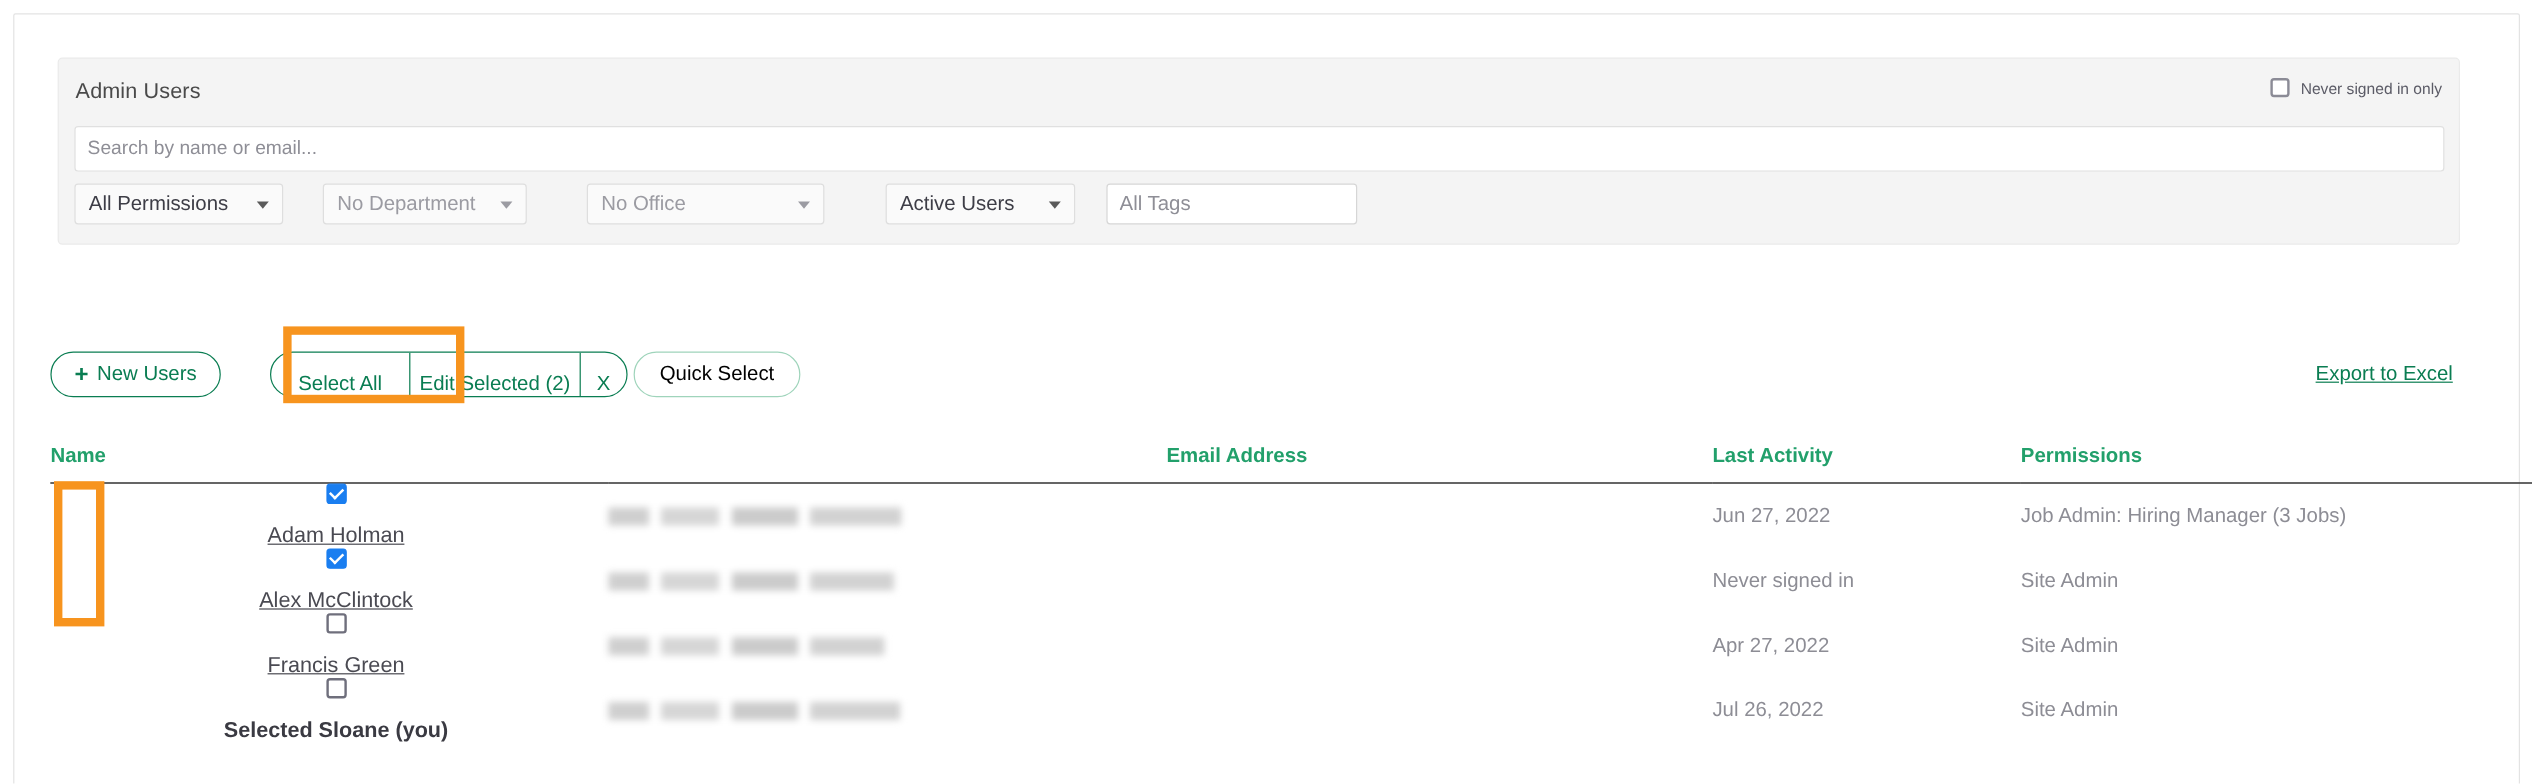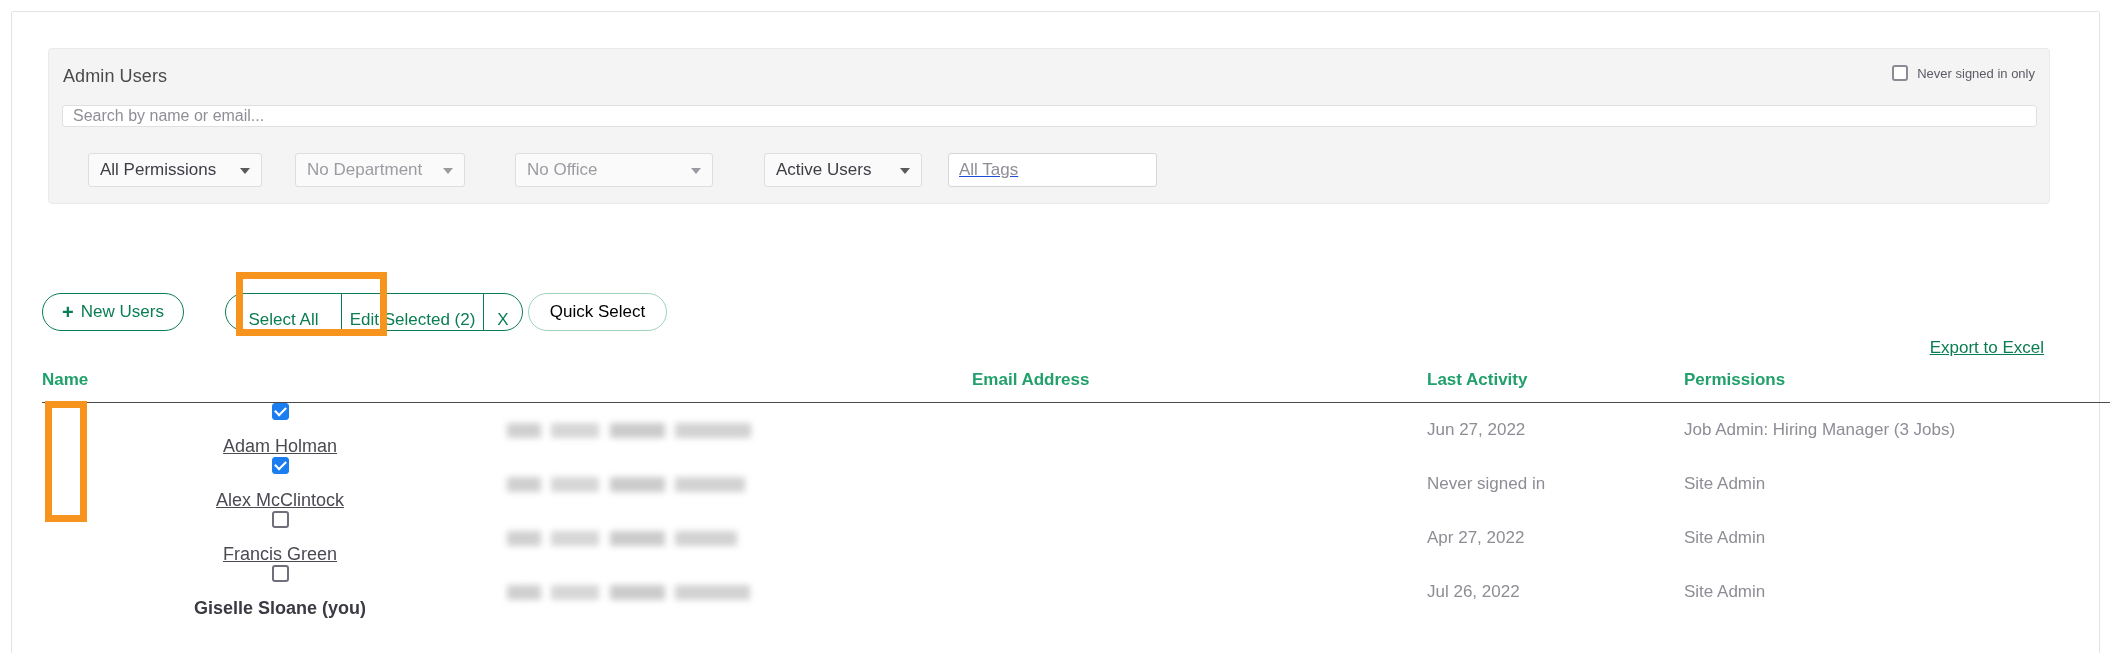--- a/index.html
+++ b/index.html
@@ -69,21 +69,21 @@
   #never-signed-label {
     font-size: 13px;
     color: #5b5b66;
   }
 
   #search-input {
     position: absolute;
     left: 13px;
     top: 56px;
     width: 1975px;
-    height: 22px;
+    height: 38px;
     border: 1px solid #e0e0e0;
     border-radius: 3px;
     background: #fff;
     box-sizing: border-box;
     font-family: "Liberation Sans", sans-serif;
     font-size: 16px;
     color: #4a4a4a;
     padding: 0 10px;
     outline: none;
   }
@@ -120,38 +120,37 @@
     margin-top: -2px;
     width: 0; height: 0;
     border-left: 5px solid transparent;
     border-right: 5px solid transparent;
     border-top: 6px solid #5a5a5a;
   }
   .select-box.muted .sel-label { color: #9b9ba2; }
   .select-box.muted .caret { border-top-color: #9b9ba2; }
   .select-box.dark .sel-label { color: #3d3d46; }
 
-  #sel-permissions { width: 174px; margin-right: 33px; margin-left: 26px; }
+  #sel-permissions { width: 174px; margin-right: 33px; }
   #sel-department  { width: 170px; margin-right: 50px; }
   #sel-office      { width: 198px; margin-right: 31px; }
   #sel-status      { width: 158px; margin-right: 26px; margin-left: 20px; }
 
   #tags-input {
     width: 209px;
     height: 32px;
     border: 1px solid #d6d6d6;
     border-radius: 3px;
     background: #fff;
     box-sizing: border-box;
     font-family: "Liberation Sans", sans-serif;
     font-size: 17px;
     color: #1d4ed8;
     padding: 16px 10px;
     outline: none;
-    text-decoration: underline;
   }
   #tags-input::placeholder { color: #8e8e96; }
 
   
   #action-bar {
     position: absolute;
     left: 30px;
     top: 280px;
     width: 2010px;
     height: 46px;
@@ -215,21 +214,20 @@
   }
 
   #export-link {
     position: absolute;
     right: 8px;
     top: 10px;
     font-size: 17px;
     color: #0a7d52;
     text-decoration: underline;
     cursor: pointer;
-    margin-top: 36px;
   }
 
   
   .hl-box {
     position: absolute;
     border: 7px solid #F7941E;
     box-sizing: border-box;
     pointer-events: none;
     background: transparent;
     z-index: 20;
@@ -438,21 +436,21 @@
           <div class="email-redacted er-3"></div>
         </td>
         <td>Apr 27, 2022</td>
         <td>Site Admin</td>
       </tr>
 
       <tr>
         <td class="col-name">
           <div class="name-cell">
             <span class="cb unchecked"></span>
-            <span class="name-link self">Giselle Sloane (you)</span>
+            <span class="name-link self">Selected Sloane (you)</span>
           </div>
         </td>
         <td class="cell-email">
           <div class="email-redacted er-4"></div>
         </td>
         <td>Jul 26, 2022</td>
         <td>Site Admin</td>
       </tr>
     </tbody>
   </table>

